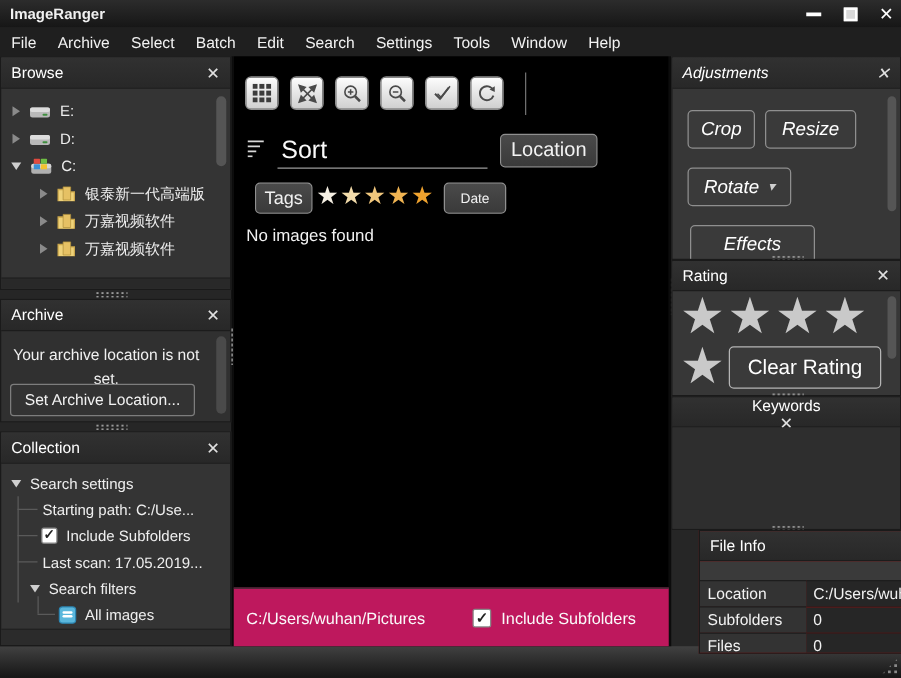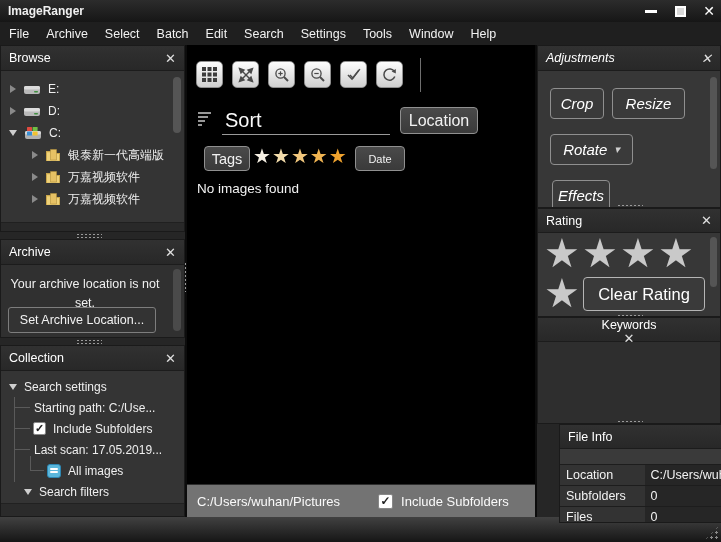--- a/index.html
+++ b/index.html
@@ -65,22 +65,22 @@
   .tbtn{ position:absolute; width:27px; height:27px; border-radius:5px; border:1px solid #8f8f8f;
          background:linear-gradient(#fdfdfd,#cfcfcf); display:flex; align-items:center; justify-content:center; }
   .tb-sep{ position:absolute; left:233px; top:13px; width:1px; height:34px; background:#6f6f6f; }
   .sort-label{ position:absolute; left:38px; top:64px; font-size:20px; color:#fafafa; }
   .sort-underline{ position:absolute; left:35px; top:89px; width:168px; height:1px; background:#9a9a9a; }
   .dark-btn{ position:absolute; background:linear-gradient(#4a4a4a,#3a3a3a); border:1px solid #909090;
              border-radius:4px; color:#f2f2f2; display:flex; align-items:center; justify-content:center;
              font-family:"Liberation Sans",sans-serif; }
   .fstars{ position:absolute; left:66px; top:99px; font-size:20px; letter-spacing:1px; display:flex; }
   .no-images{ position:absolute; left:10px; top:136px; font-size:13.5px; color:#f2f2f2; }
-  .statusbar{ position:absolute; left:0; bottom:0; width:348px; height:33px; border-top:1px solid #2e2e2e;
-              display:flex; align-items:center; background:#737373; overflow:hidden; }
+  .statusbar{ position:absolute; left:0; bottom:0; width:348px; height:47px; border-top:1px solid #2e2e2e;
+              display:flex; align-items:center; background:#be185d; overflow:hidden; }
   .status-path{ margin-left:10px; font-size:13px; color:#fafafa; white-space:nowrap; }
   .status-cb{ margin-left:38px; flex:0 0 auto; width:15px; height:15px; }
   .status-cb .cb{ width:15px; height:15px; font-size:12px; }
   .status-inc{ margin-left:8px; font-size:13px; color:#fafafa; white-space:nowrap; }
 
   
   .rbtn{ position:absolute; background:#3a3a3a; border:1px solid #8f8f8f; border-radius:4px;
          color:#fff; font-size:15px; display:flex; align-items:center; justify-content:center;
          font-family:"Liberation Sans",sans-serif; }
   .bigstar{ font-size:40px; line-height:36px; }
@@ -251,31 +251,31 @@
         <span class="cb" style="margin-left:32px;">
             <span>✓</span>
           </span>
         <span class="tree-label">Include Subfolders</span>
       </div>
       <div class="c-row">
         <span class="guide" style="left:13px;top:10px;width:16px;height:1px;"></span>
         <span class="tree-label" style="margin-left:33px;">Last scan: 17.05.2019...</span>
       </div>
       <div class="c-row">
+        <span class="tri-d" style="margin-left:23px;"></span>
+        <span class="tree-label">Search filters</span>
+      </div>
+      <div class="c-row">
         <span class="guide" style="left:29px;top:-4px;width:1px;height:14px;"></span>
         <span class="guide" style="left:29px;top:10px;width:14px;height:1px;"></span>
         <span class="allimg-icon" style="margin-left:46px;">
             <i></i>
             <i></i>
           </span>
         <span class="tree-label">All images</span>
-      </div>
-      <div class="c-row">
-        <span class="tri-d" style="margin-left:23px;"></span>
-        <span class="tree-label">Search filters</span>
       </div>
       <div style="position:absolute;left:0;bottom:0;width:100%;height:13px;background:#2b2b2b;border-top:1px solid #212121;"></div>
     </div>
   </div>
 
   <div id="center">
     <div class="tbtn" style="left:9px;top:16px;">
       <svg width="15" height="15" viewBox="0 0 15 15">
           <g fill="#3c3c3c">
             <rect x="0" y="0" width="4" height="4"></rect>
@@ -371,21 +371,21 @@
       <span class="ptitle">Adjustments</span>
       <span class="pclose">✕</span>
     </div>
     <div class="pbody">
       <div class="rbtn" style="left:12px;top:17px;width:54px;height:31px;">Crop</div>
       <div class="rbtn" style="left:74px;top:17px;width:73px;height:31px;">Resize</div>
       <div class="rbtn" style="left:12px;top:63px;width:83px;height:31px;gap:7px;">
         <span>Rotate</span>
         <span style="font-size:11px;color:#cfcfcf;">▾</span>
       </div>
-      <div class="rbtn" style="left:14px;top:109px;width:58px;height:31px;">Effects</div>
+      <div class="rbtn" style="left:14px;top:109px;width:100px;height:31px;">Effects</div>
       <div class="vscroll" style="right:3px;top:6px;height:92px;width:7px;"></div>
     </div>
   </div>
 
   <div class="dots-h" style="left:617px;top:204px;"></div>
   <div class="dots-v" style="left:536px;top:222px;"></div>
 
   <div class="panel" style="left:537px;top:208px;width:184px;height:109px;background:#373737;">
     <div class="phead" style="height:24px;">
       <span class="ptitle">Rating</span>

